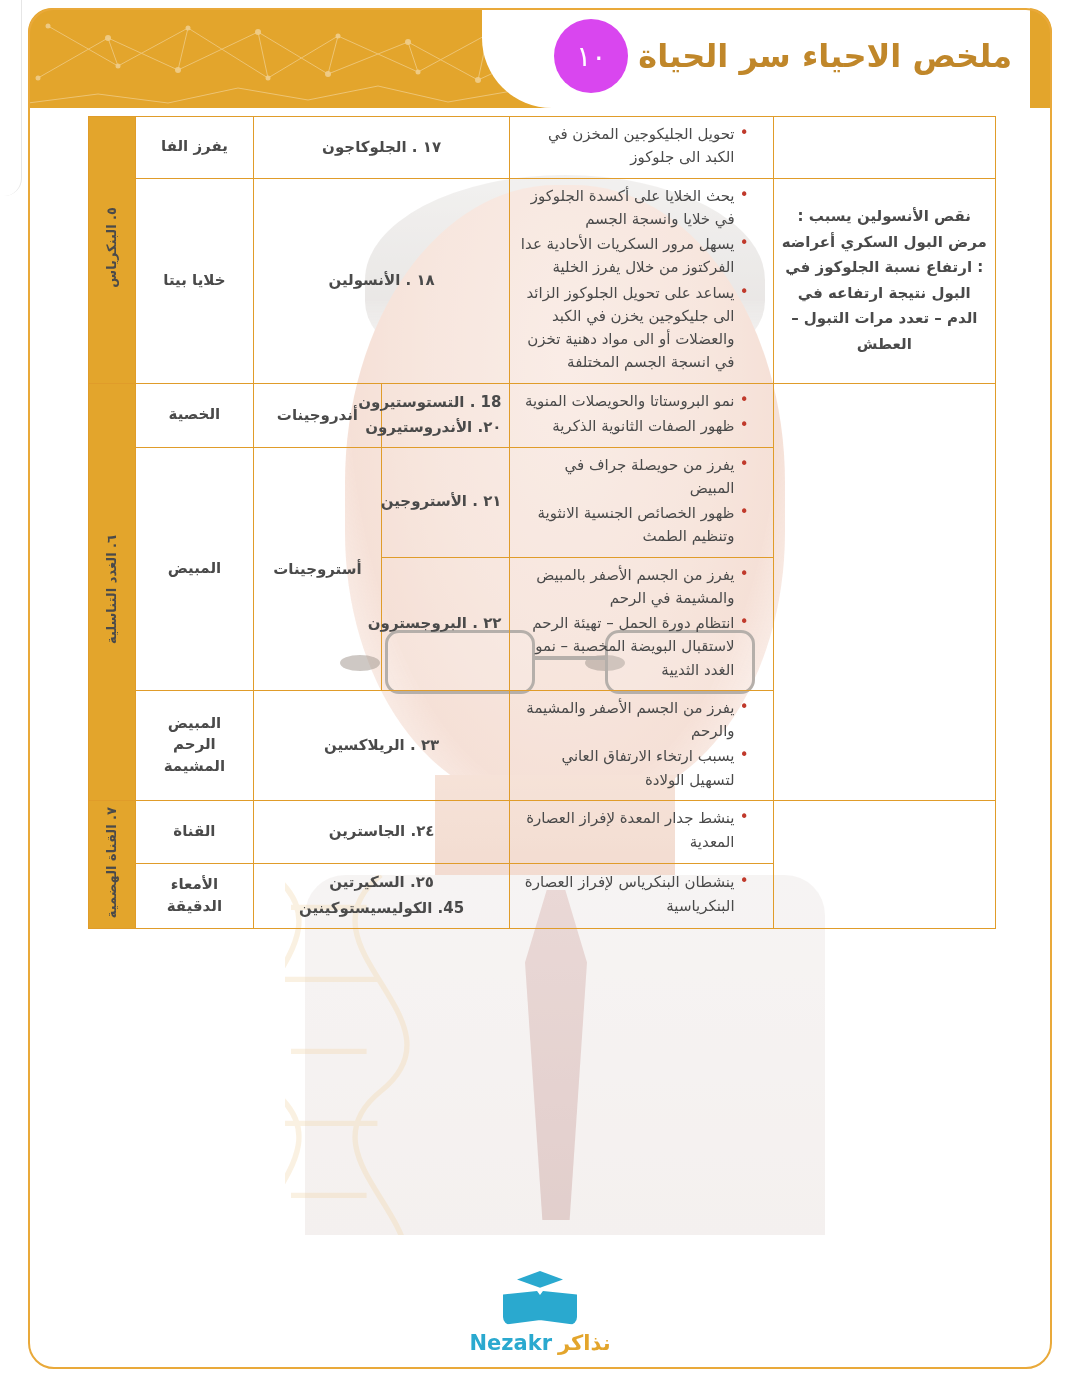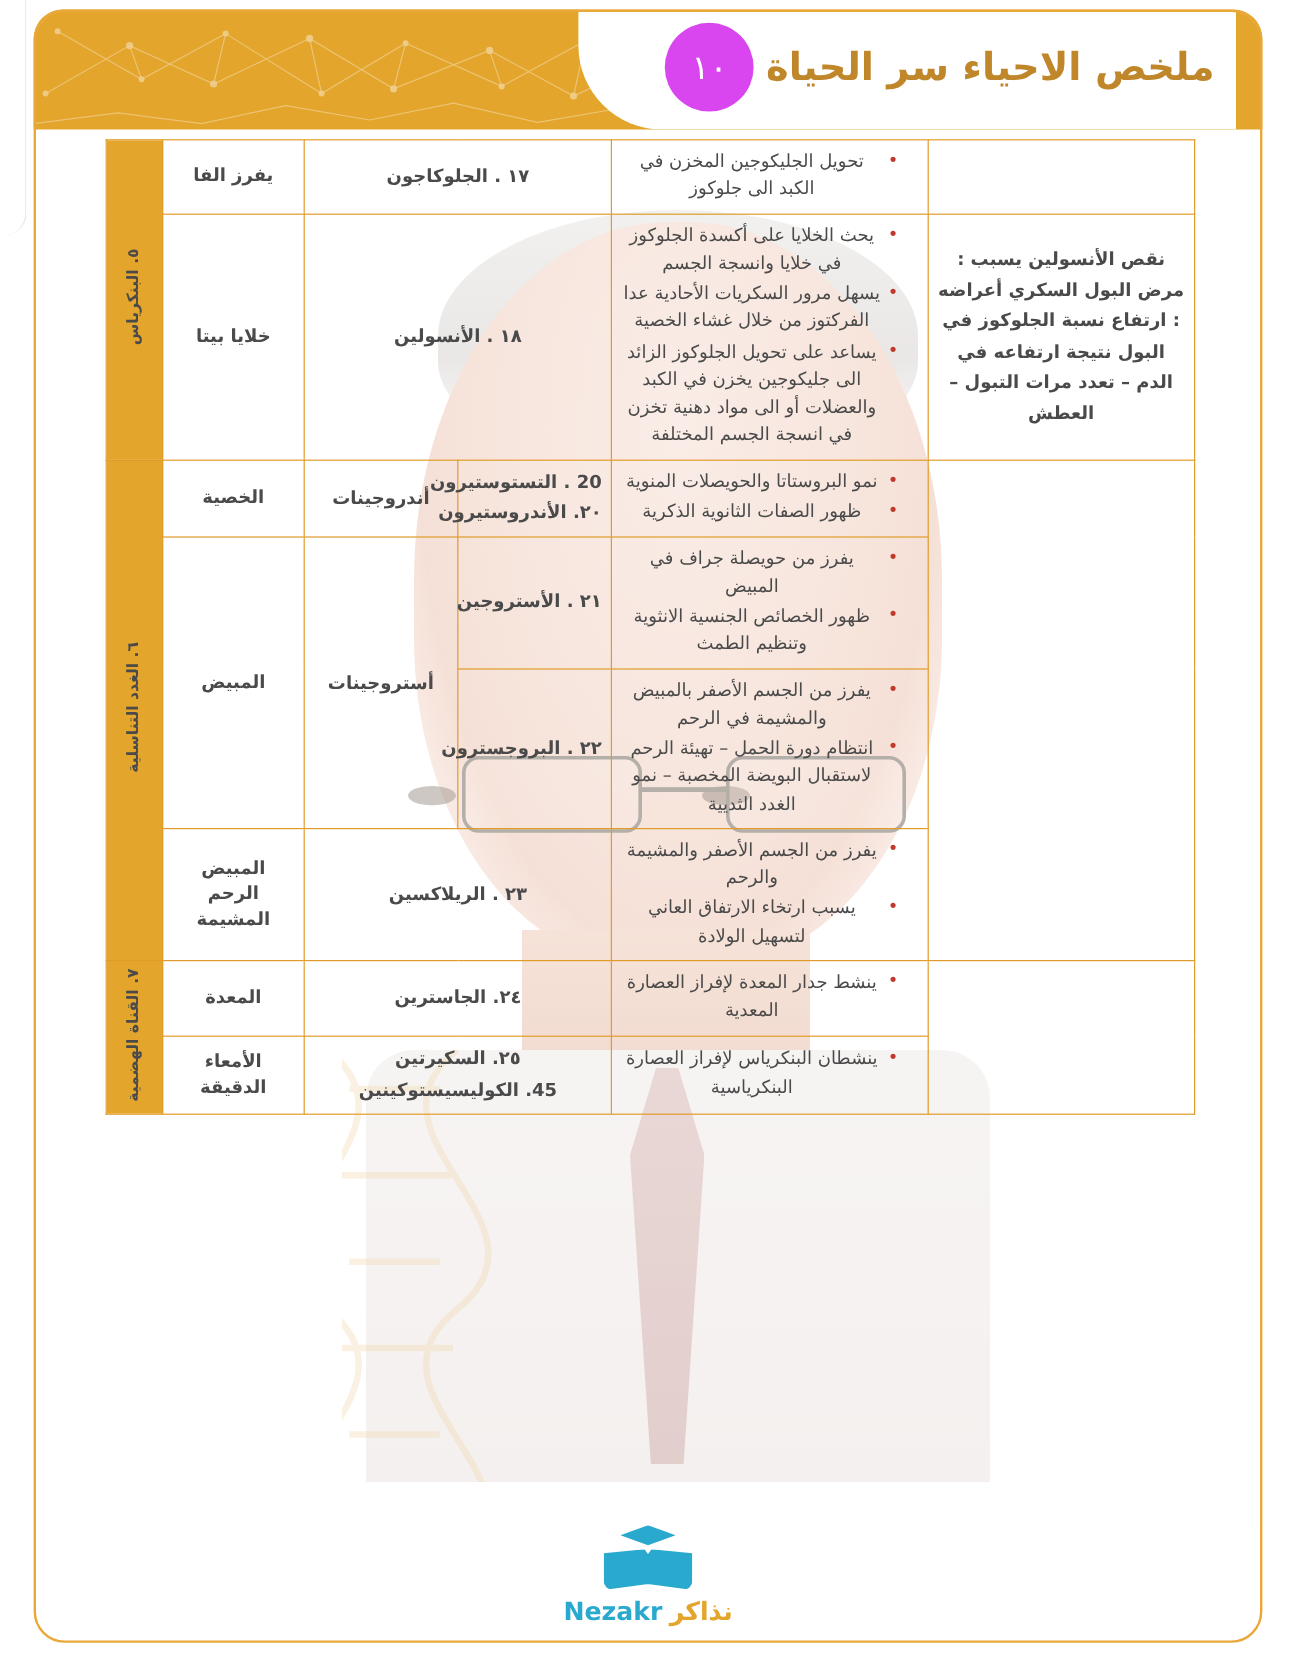--- a/index.html
+++ b/index.html
@@ -172,21 +172,21 @@
   col.c-func    { width:246px; }
   col.c-hormone { width:120px; }
   col.c-group   { width:120px; }
   col.c-organ   { width:110px; }
   col.c-gland   { width:44px;  }
 
   .cell-func {
     color:#c0392b;
     font-size:14.5px;
     line-height:1.55;
-    text-align:center;
+    text-align:right;
     padding-right:4px;
   }
   .cell-func ul { margin:0; padding:0 16px 0 0; list-style:none; }
   .cell-func li { position:relative; padding-right:14px; margin-bottom:2px; }
   .cell-func li:before {
     content:"•";
     position:absolute; right:0; top:-1px;
     color:#c0392b; font-size:15px;
   }
   .cell-hormone {
@@ -364,40 +364,40 @@
           <td class="cell-gland" rowspan="2">
             <span class="vert">٥. البنكرياس</span>
           </td>
         </tr>
 
         <tr>
           <td class="cell-effects">نقص الأنسولين يسبب : مرض البول السكري أعراضه : ارتفاع نسبة الجلوكوز في البول نتيجة ارتفاعه في الدم – تعدد مرات التبول – العطش</td>
           <td class="cell-func">
             <ul>
               <li>يحث الخلايا على أكسدة الجلوكوز في خلايا وانسجة الجسم</li>
-              <li>يسهل مرور السكريات الأحادية عدا الفركتوز من خلال غشاء الخصية</li>
+              <li>يسهل مرور السكريات الأحادية عدا الفركتوز من خلال يفرز الخلية</li>
               <li>يساعد على تحويل الجلوكوز الزائد الى جليكوجين يخزن في الكبد والعضلات أو الى مواد دهنية تخزن في انسجة الجسم المختلفة</li>
             </ul>
           </td>
           <td class="cell-hormone" colspan="2">
             <div class="hline">١٨ . الأنسولين</div>
           </td>
           <td class="cell-organ">خلايا بيتا</td>
         </tr>
 
         <tr>
           <td class="empty-cell" rowspan="4"></td>
           <td class="cell-func">
             <ul>
               <li>نمو البروستاتا والحويصلات المنوية</li>
               <li>ظهور الصفات الثانوية الذكرية</li>
             </ul>
           </td>
           <td class="cell-hormone">
-            <div class="hline">20 . التستوستيرون</div>
+            <div class="hline">18 . التستوستيرون</div>
             <div class="hline">٢٠. الأندروستيرون</div>
           </td>
           <td class="cell-group">أندروجينات</td>
           <td class="cell-organ">الخصية</td>
           <td class="cell-gland" rowspan="4">
             <span class="vert">٦. الغدد التناسلية</span>
           </td>
         </tr>
 
         <tr>
@@ -442,21 +442,21 @@
         <tr>
           <td class="empty-cell" rowspan="2"></td>
           <td class="cell-func">
             <ul>
               <li>ينشط جدار المعدة لإفراز العصارة المعدية</li>
             </ul>
           </td>
           <td class="cell-hormone" colspan="2">
             <div class="hline">٢٤. الجاسترين</div>
           </td>
-          <td class="cell-organ">المعدة</td>
+          <td class="cell-organ">القناة</td>
           <td class="cell-gland" rowspan="2">
             <span class="vert">٧. القناة الهضمية</span>
           </td>
         </tr>
 
         <tr>
           <td class="cell-func">
             <ul>
               <li>ينشطان البنكرياس لإفراز العصارة البنكرياسية</li>
             </ul>

